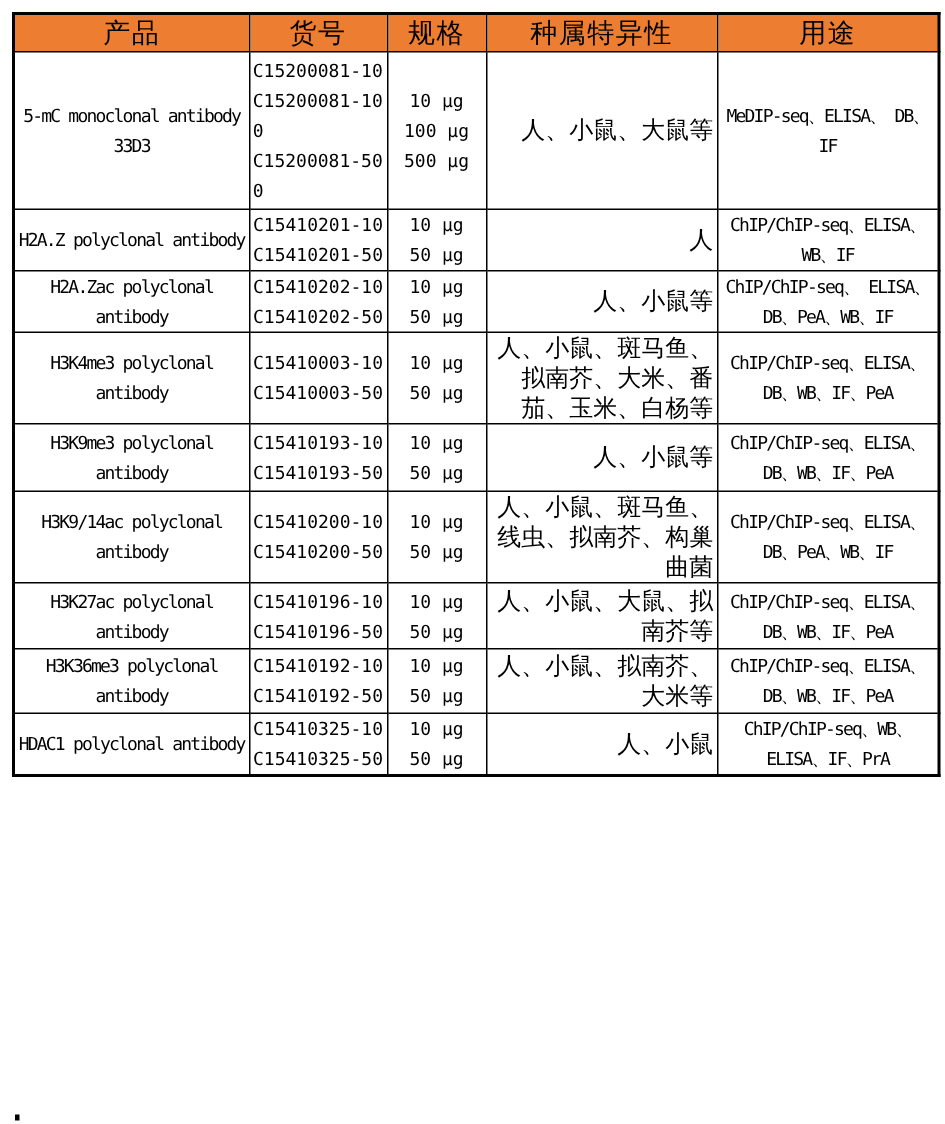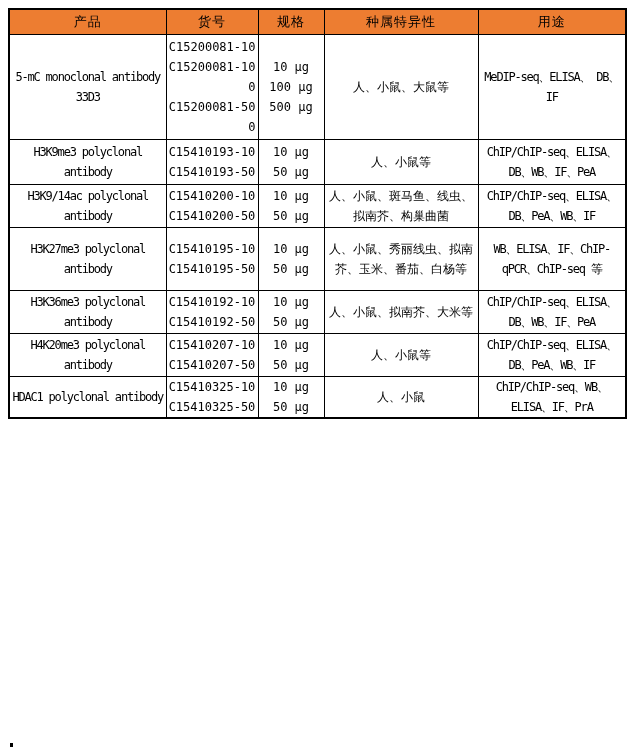--- a/index.html
+++ b/index.html
@@ -17,43 +17,43 @@
   }
   th, td {
     border: 1px solid var(--border-color);
     text-align: center;
     vertical-align: middle;
     padding: 0 2px;
     overflow: hidden;
   }
   th {
     background: var(--header-bg);
-    font-size: 13px;
+    font-size: 18px;
     font-weight: normal;
     height: 25px;
     letter-spacing: 1px;
   }
   td {
     font-size: 12px;
     line-height: 20px;
   }
   
   td.en { letter-spacing: -1.2px; }
   
   .cat {
     display: inline-block;
     max-width: 12.2ch;
     word-break: break-all;
     white-space: pre-line;
     letter-spacing: 0;
-    text-align: right;
+    text-align: left;
     vertical-align: middle;
   }
   .multiline { white-space: pre-line; }
-  td.species { font-size: 12px; letter-spacing: 0; }
+  td.species { font-size: 16px; letter-spacing: 0; text-align: right; }
 
   .stray-mark {
     position: absolute;
     left: 10px;
     top: 743px;
     width: 3px;
     height: 4px;
     background: #000;
   }
 </style>
@@ -85,20 +85,53 @@
 C15200081-100
 C15200081-500</div></td>
         <td>
             <div class="multiline">10 μg
 100 μg
 500 μg</div>
           </td>
         <td class="species">人、小鼠、大鼠等</td>
         <td class="en">MeDIP-seq、ELISA、 DB、IF</td>
       </tr>
+      <tr style="height:39px">
+        <td class="en">H2A.Z polyclonal antibody</td>
+        <td><div class="cat">C15410201-10
+C15410201-50</div></td>
+        <td>
+            <div class="multiline">10 μg
+50 μg</div>
+          </td>
+        <td class="species">人</td>
+        <td class="en">ChIP/ChIP-seq、ELISA、WB、IF</td>
+      </tr>
+      <tr style="height:41px">
+        <td class="en">H2A.Zac polyclonal antibody</td>
+        <td><div class="cat">C15410202-10
+C15410202-50</div></td>
+        <td>
+            <div class="multiline">10 μg
+50 μg</div>
+          </td>
+        <td class="species">人、小鼠等</td>
+        <td class="en">ChIP/ChIP-seq、 ELISA、DB、PeA、WB、IF</td>
+      </tr>
+      <tr style="height:58px">
+        <td class="en">H3K4me3 polyclonal antibody</td>
+        <td><div class="cat">C15410003-10
+C15410003-50</div></td>
+        <td>
+            <div class="multiline">10 μg
+50 μg</div>
+          </td>
+        <td class="species">人、小鼠、斑马鱼、拟南芥、大米、番茄、玉米、白杨等</td>
+        <td class="en">ChIP/ChIP-seq、ELISA、DB、WB、IF、PeA</td>
+      </tr>
       <tr style="height:45px">
         <td class="en">H3K9me3 polyclonal antibody</td>
         <td><div class="cat">C15410193-10
 C15410193-50</div></td>
         <td>
             <div class="multiline">10 μg
 50 μg</div>
           </td>
         <td class="species">人、小鼠等</td>
         <td class="en">ChIP/ChIP-seq、ELISA、DB、WB、IF、PeA</td>
@@ -107,52 +140,41 @@
         <td class="en">H3K9/14ac polyclonal antibody</td>
         <td><div class="cat">C15410200-10
 C15410200-50</div></td>
         <td>
             <div class="multiline">10 μg
 50 μg</div>
           </td>
         <td class="species">人、小鼠、斑马鱼、线虫、拟南芥、构巢曲菌</td>
         <td class="en">ChIP/ChIP-seq、ELISA、DB、PeA、WB、IF</td>
       </tr>
-      <tr style="height:63px">
-        <td class="en">H3K27me3 polyclonal antibody</td>
-        <td><div class="cat">C15410195-10
-C15410195-50</div></td>
+      <tr style="height:44px">
+        <td class="en">H3K27ac polyclonal antibody</td>
+        <td><div class="cat">C15410196-10
+C15410196-50</div></td>
         <td>
             <div class="multiline">10 μg
 50 μg</div>
           </td>
-        <td class="species">人、小鼠、秀丽线虫、拟南芥、玉米、番茄、白杨等</td>
-        <td class="en">WB、ELISA、IF、ChIP-qPCR、ChIP-seq 等</td>
+        <td class="species">人、小鼠、大鼠、拟南芥等</td>
+        <td class="en">ChIP/ChIP-seq、ELISA、DB、WB、IF、PeA</td>
       </tr>
       <tr style="height:43px">
         <td class="en">H3K36me3 polyclonal antibody</td>
         <td><div class="cat">C15410192-10
 C15410192-50</div></td>
         <td>
             <div class="multiline">10 μg
 50 μg</div>
           </td>
         <td class="species">人、小鼠、拟南芥、大米等</td>
         <td class="en">ChIP/ChIP-seq、ELISA、DB、WB、IF、PeA</td>
-      </tr>
-      <tr style="height:43px">
-        <td class="en">H4K20me3 polyclonal antibody</td>
-        <td><div class="cat">C15410207-10
-C15410207-50</div></td>
-        <td>
-            <div class="multiline">10 μg
-50 μg</div>
-          </td>
-        <td class="species">人、小鼠等</td>
-        <td class="en">ChIP/ChIP-seq、ELISA、DB、PeA、WB、IF</td>
       </tr>
       <tr style="height:38px">
         <td class="en">HDAC1 polyclonal antibody</td>
         <td><div class="cat">C15410325-10
 C15410325-50</div></td>
         <td>
             <div class="multiline">10 μg
 50 μg</div>
           </td>
         <td class="species">人、小鼠</td>

